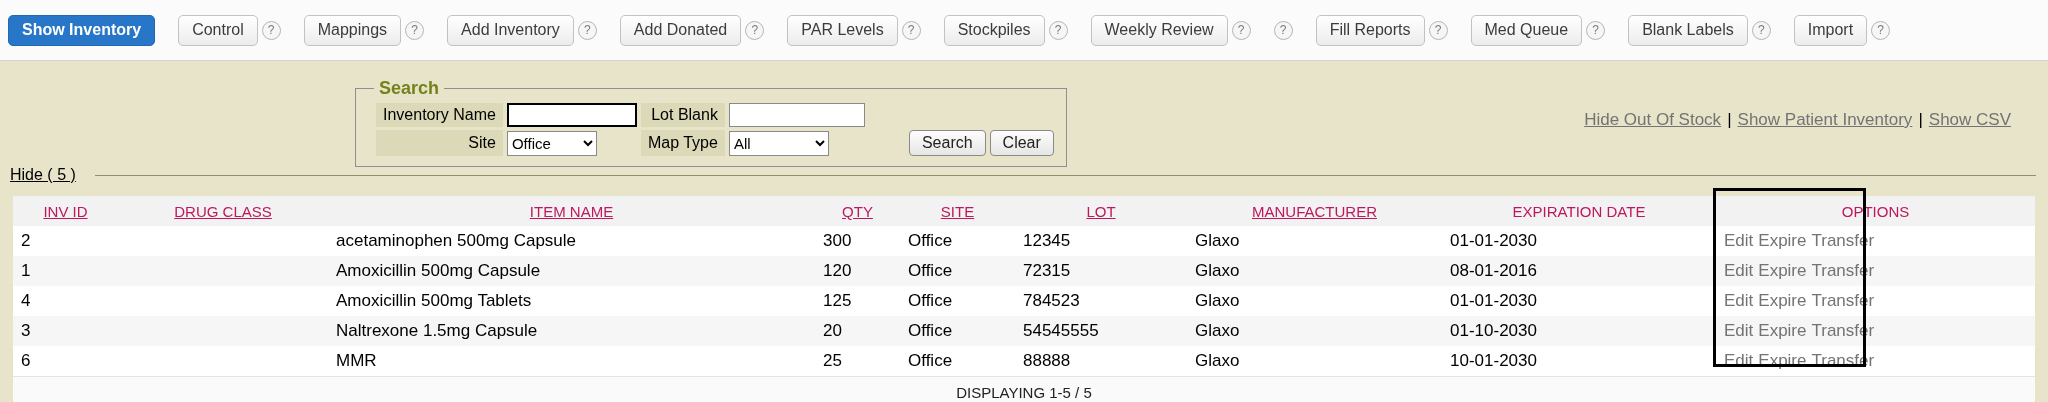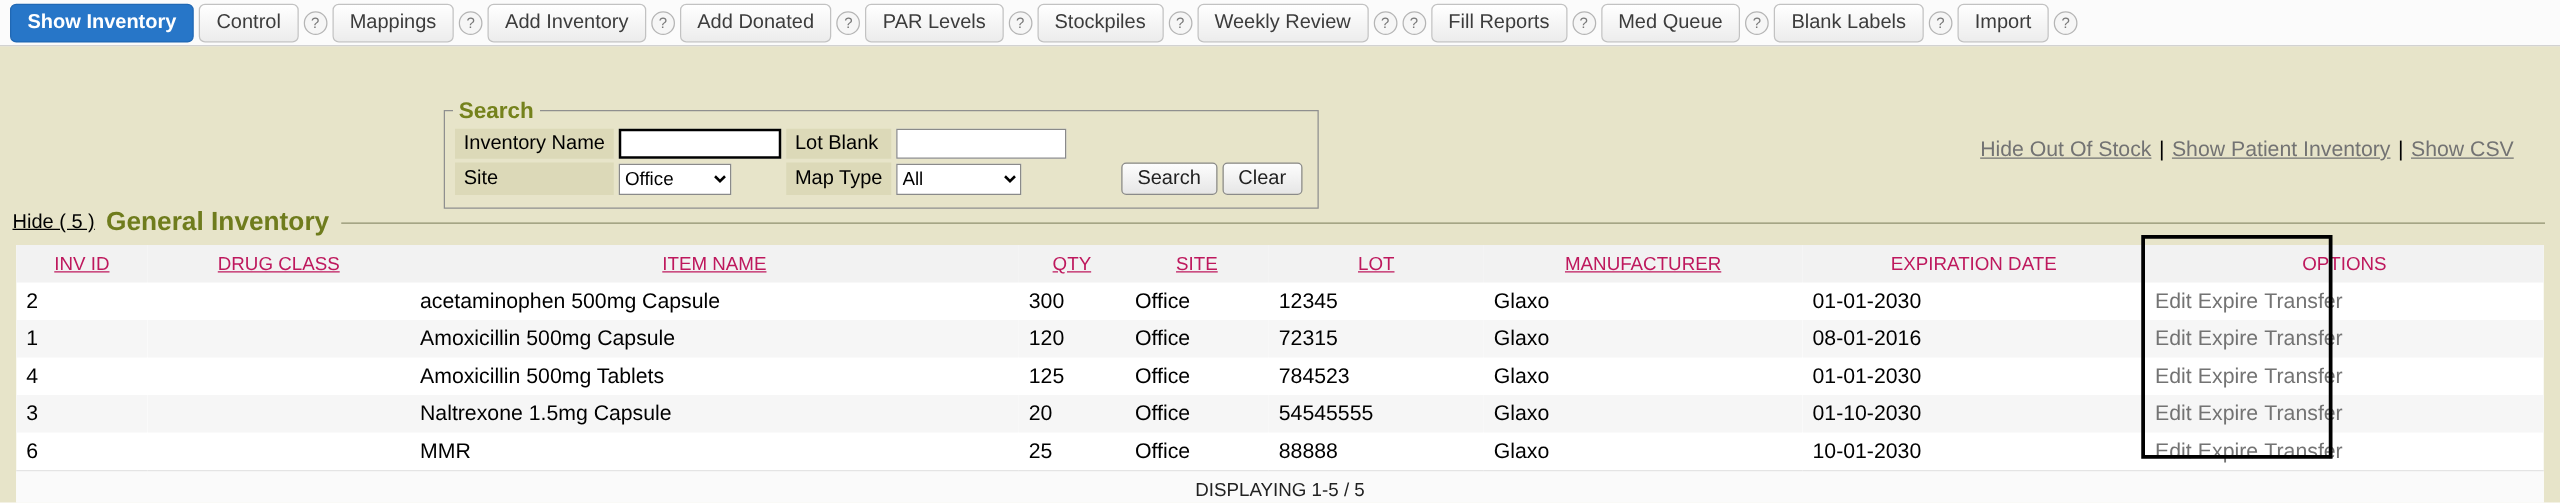--- a/index.html
+++ b/index.html
@@ -6,27 +6,27 @@
   html, body { width: 2048px; height: 402px; }
   body {
     position: relative;
     font-family: "Liberation Sans", sans-serif;
     background: #e7e4c9;
     overflow: hidden;
   }
 
   
   .tabbar {
-    height: 37px;
+    height: 61px;
     background: #fbfbfb;
     border-bottom: 1px solid #d2d2d2;
     display: flex;
     align-items: center;
     padding: 0 8px;
-    gap: 4px;
+    gap: 23px;
   }
   .tab-group { display: flex; align-items: center; gap: 4px; }
   .tab {
     height: 31px;
     padding: 0 13px;
     display: flex;
     align-items: center;
     background: linear-gradient(#ffffff, #ececec);
     border: 1px solid #c2c2c2;
     border-radius: 5px;
@@ -56,36 +56,37 @@
     flex: 0 0 auto;
   }
 
   
   .search-fieldset {
     position: absolute;
     left: 355px;
     top: 78px;
     width: 614px;
     border: 1px solid #8f8f8f;
-    padding: 1px 8px 7px 4px;
+    padding: 1px 8px 7px 16px;
     background: transparent;
   }
   .search-fieldset legend {
     font-size: 18px;
     font-weight: bold;
     color: #75821c;
     padding: 0 5px;
     margin-left: 2px;
   }
   .search-table { border-collapse: separate; border-spacing: 4px 3px; }
   .search-table td { font-size: 16px; vertical-align: middle; padding: 0; }
   .search-table td.lbl {
     background: #dcd9b8;
     padding: 3px 7px;
     white-space: nowrap;
+    text-align: right;
   }
   .inp {
     height: 24px;
     border: 1px solid #8a8a8a;
     background: #fff;
     font-family: "Liberation Sans", sans-serif;
     font-size: 15px;
     padding: 0 3px;
   }
   .inp.focused { border: 2px solid #000; }
@@ -303,21 +304,20 @@
   </tbody>
     </table>
 </fieldset>
 
 <div class="top-links">
   <a>Hide Out Of Stock</a><span class="sep">|</span><a>Show Patient Inventory</a><span class="sep">|</span><a>Show CSV</a>
 </div>
 
 <div class="section-header">
   <a class="hide-link">Hide ( 5 )</a>
-  <span class="section-title">General Inventory</span>
   <span class="section-rule"></span>
 </div>
 
 <table class="inv-table">
   <colgroup>
     <col style="width:105px">
       <col style="width:210px">
       <col style="width:487px">
     <col style="width:85px">
       <col style="width:115px">

